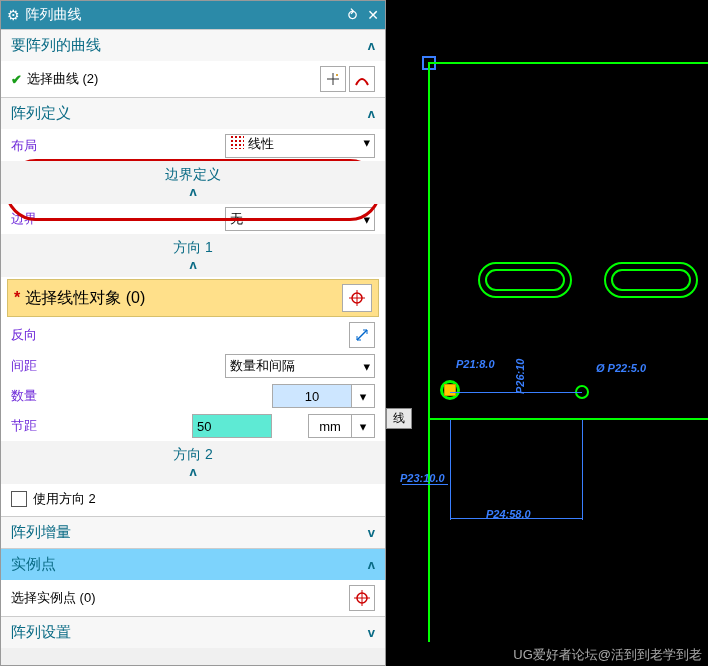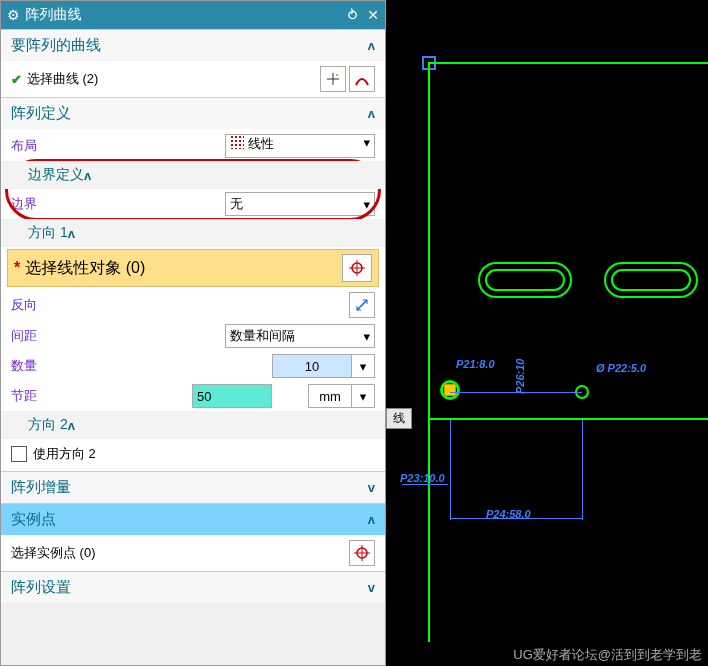--- a/index.html
+++ b/index.html
@@ -15,21 +15,21 @@
 .chev { color: #0a6b85; font-size: 13px; font-weight: bold; }
 .sec-body { padding: 2px 0; background: #fff; }
 .row { display: flex; align-items: center; padding: 3px 10px; font-size: 13px; min-height: 30px; }
 .row .label { flex: 0 0 auto; color: #6d28d9; }
 .row .gap { flex: 1; }
 .row .ctl { display: flex; align-items: center; }
 select, input[type=text] { border: 1px solid #aaa; height: 24px; padding: 0 4px; font-size: 13px; background: #5eead4; }
 .icon-btn { width: 26px; height: 26px; border: 1px solid #aaa; background: #fff; display: flex; align-items: center; justify-content: center; margin-left: 3px; cursor: pointer; font-size: 14px; }
 .checkmark { color: #1a9e1a; font-weight: bold; margin-right: 5px; }
 .asterisk { color: #c00; font-weight: bold; margin-right: 5px; }
-.sub-head { background: #f3f3f3; color: #0a6b85; font-size: 14px; padding: 5px 27px; display: flex; align-items: center; cursor: pointer; position: relative; }
+.sub-head { background: #f3f3f3; color: #0a6b85; font-size: 14px; padding: 5px 8px; display: flex; align-items: center; cursor: pointer; position: relative; flex-direction: column; }
 .hilite { background: #ffe08a; border: 1px solid #d7c06b; margin: 2px 6px; padding: 4px 6px; display: flex; align-items: center; }
 .hilite .spacer { flex: 1; }
 .direction-btn { width: 30px; height: 28px; border: 1px solid #aaa; background: #fff; display: flex; align-items: center; justify-content: center; }
 .mm { border: 1px solid #aaa; background: #fff; height: 24px; width: 44px; display: flex; align-items: center; justify-content: center; margin-left: 36px; }
 .dd { border: 1px solid #aaa; background: #fff; height: 24px; width: 24px; display: flex; align-items: center; justify-content: center; margin-left: -1px; }
 .cb { width: 16px; height: 16px; border: 1px solid #555; background: #fff; margin-right: 6px; }
 .canvas { flex: 1; position: relative; background: #000; }
 .slot { position: absolute; border: 2px solid #00ff00; border-radius: 18px; height: 36px; }
 .slot::before { content:""; position:absolute; inset:5px; border:2px solid #00ff00; border-radius:12px; }
 .circle { position: absolute; border: 2px solid #00ff00; border-radius: 50%; }

